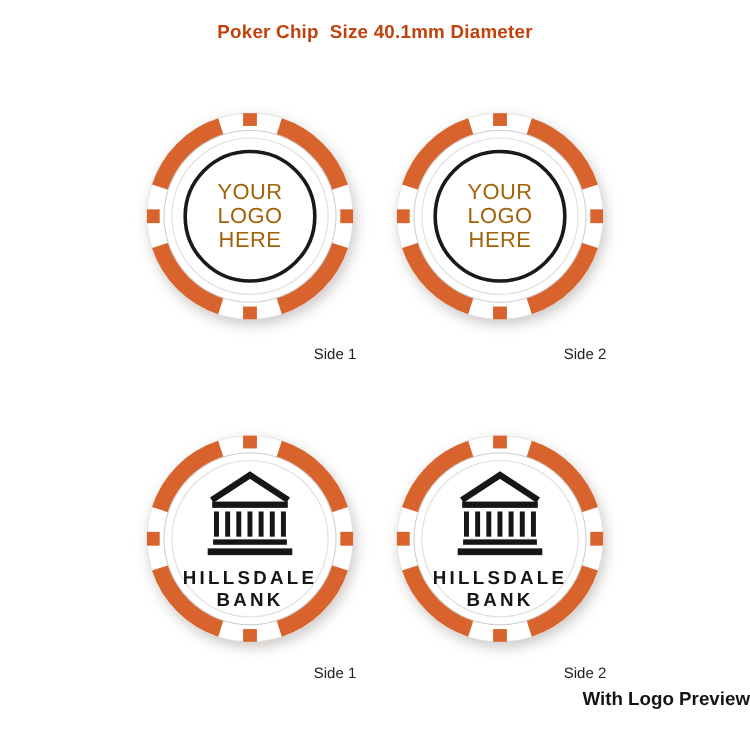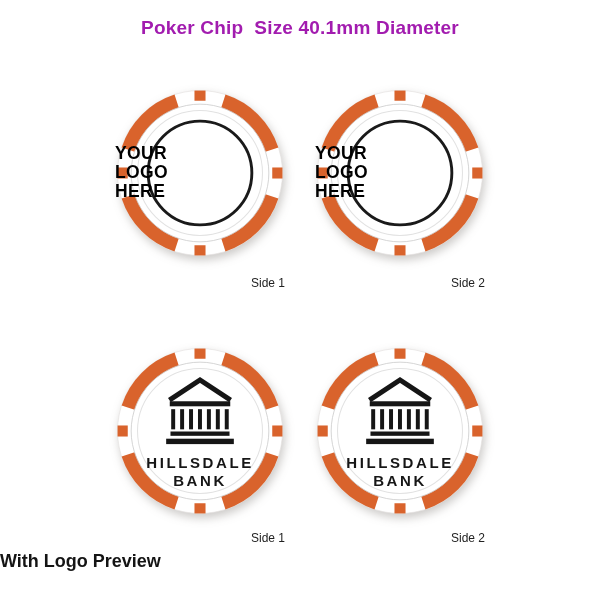--- a/index.html
+++ b/index.html
@@ -6,42 +6,42 @@
   body {
     width: 600px; height: 600px;
     background: #ffffff;
     font-family: "Liberation Sans", sans-serif;
     position: relative;
     overflow: hidden;
   }
   .page-title {
     position: absolute; top: 17px; left: 0; width: 600px;
     text-align: center;
-    font-size: 19px; font-weight: bold; color: #a21caf;
+    font-size: 15px; font-weight: bold; color: #c2410c;
     letter-spacing: 0.2px;
     white-space: pre;
   }
   .chip {
     position: absolute; width: 170px; height: 170px;
   }
   .chip-svg {
     position: absolute; left: 0; top: 0;
     filter: drop-shadow(2px 4px 5px rgba(70,60,55,0.28));
   }
   .chip-body { fill: #ffffff; stroke: #e6e3e1; stroke-width: 0.8; }
   .edge-arc { fill: none; stroke-width: 16; }
   .ring-outer { fill: none; stroke: #cdcdcd; stroke-width: 1; }
   .ring-inner { fill: none; stroke: #e2e2e2; stroke-width: 1.2; }
   .logo-circle { fill: #ffffff; stroke: #1a1a1a; stroke-width: 3.4; }
   .chip-center-text {
     position: absolute; left: 0; top: 50%; width: 100%;
     transform: translateY(-50%);
-    text-align: left;
-    font-weight: bold; font-size: 17.5px; line-height: 1.09;
-    letter-spacing: 0.4px; color: #000000;
+    text-align: center;
+    font-weight: normal; font-size: 17.5px; line-height: 1.09;
+    letter-spacing: 0.4px; color: #a16207;
     white-space: pre-line;
   }
   .bank-icon {
     position: absolute; left: 49px; top: 30px;
   }
   .bank-shape { fill: #161616; }
   .bank-roof { fill: none; stroke: #161616; stroke-width: 7; stroke-linejoin: miter; }
   .bank-name-text {
     position: absolute; left: 0; top: 108px; width: 100%;
     text-align: center;
@@ -49,22 +49,22 @@
     letter-spacing: 2.6px; color: #161616;
     white-space: pre-line;
   }
   .side-label {
     position: absolute; width: 170px;
     text-align: right;
     font-size: 12px; color: #222222;
   }
   .page-caption {
     position: absolute; top: 551px; left: 0; width: 600px;
-    text-align: left;
-    font-size: 18px; font-weight: bold; color: #141414;
+    text-align: right;
+    font-size: 15px; font-weight: bold; color: #141414;
   }
 </style>
 </head>
 <body>
 
 <div class="page-title">Poker Chip  Size 40.1mm Diameter</div>
 
 <div class="chip" style="left:115px; top:88px;">
   <svg class="chip-svg" width="170" height="170" viewBox="0 0 200 200">
     <circle class="chip-body" cx="100" cy="100" r="97"></circle>

